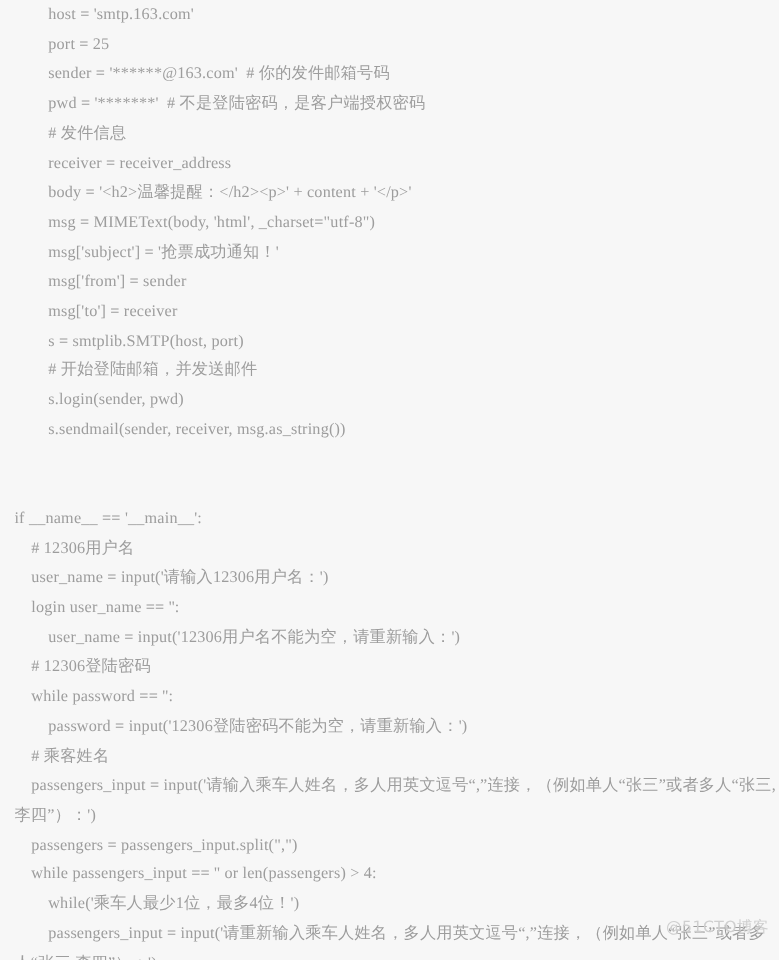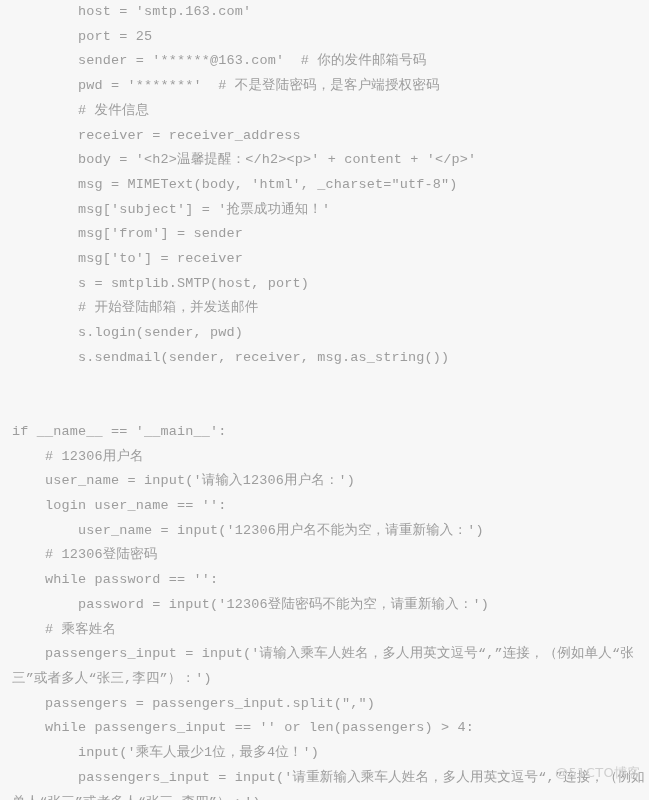--- a/index.html
+++ b/index.html
@@ -28,21 +28,21 @@
     position: absolute;
     left: 0;
     top: 0;
     width: 649px;
     padding-top: 0px;
     box-sizing: border-box;
   }
 
   .code-line {
     display: block;
-    font-family: Liberation Mono, monospace;
+    font-family: Liberation Serif, serif;
     font-size: 13.5px;
     line-height: 24.7px;
     color: #9d9d9d;
     white-space: pre-wrap;
     word-break: break-all;
     padding-left: 12px;
     padding-right: 0;
     letter-spacing: 0.15px;
     text-indent: 0;
     min-height: 24.7px;
@@ -91,19 +91,19 @@
       <div class="code-line">    user_name = input('请输入12306用户名：')</div>
       <div class="code-line">    login user_name == '':</div>
       <div class="code-line">        user_name = input('12306用户名不能为空，请重新输入：')</div>
       <div class="code-line">    # 12306登陆密码</div>
       <div class="code-line">    while password == '':</div>
       <div class="code-line">        password = input('12306登陆密码不能为空，请重新输入：')</div>
       <div class="code-line">    # 乘客姓名</div>
       <div class="code-line">    passengers_input = input('请输入乘车人姓名，多人用英文逗号“,”连接，（例如单人“张三”或者多人“张三,李四”）：')</div>
       <div class="code-line">    passengers = passengers_input.split(",")</div>
       <div class="code-line">    while passengers_input == '' or len(passengers) &gt; 4:</div>
-      <div class="code-line">        input('乘车人最少1位，最多4位！')</div>
+      <div class="code-line">        while('乘车人最少1位，最多4位！')</div>
       <div class="code-line">        passengers_input = input('请重新输入乘车人姓名，多人用英文逗号“,”连接，（例如单人“张三”或者多人“张三,李四”）：')</div>
     </div>
 
   <div class="watermark">@51CTO博客</div>
 
 </div>
 
 </body></html>

